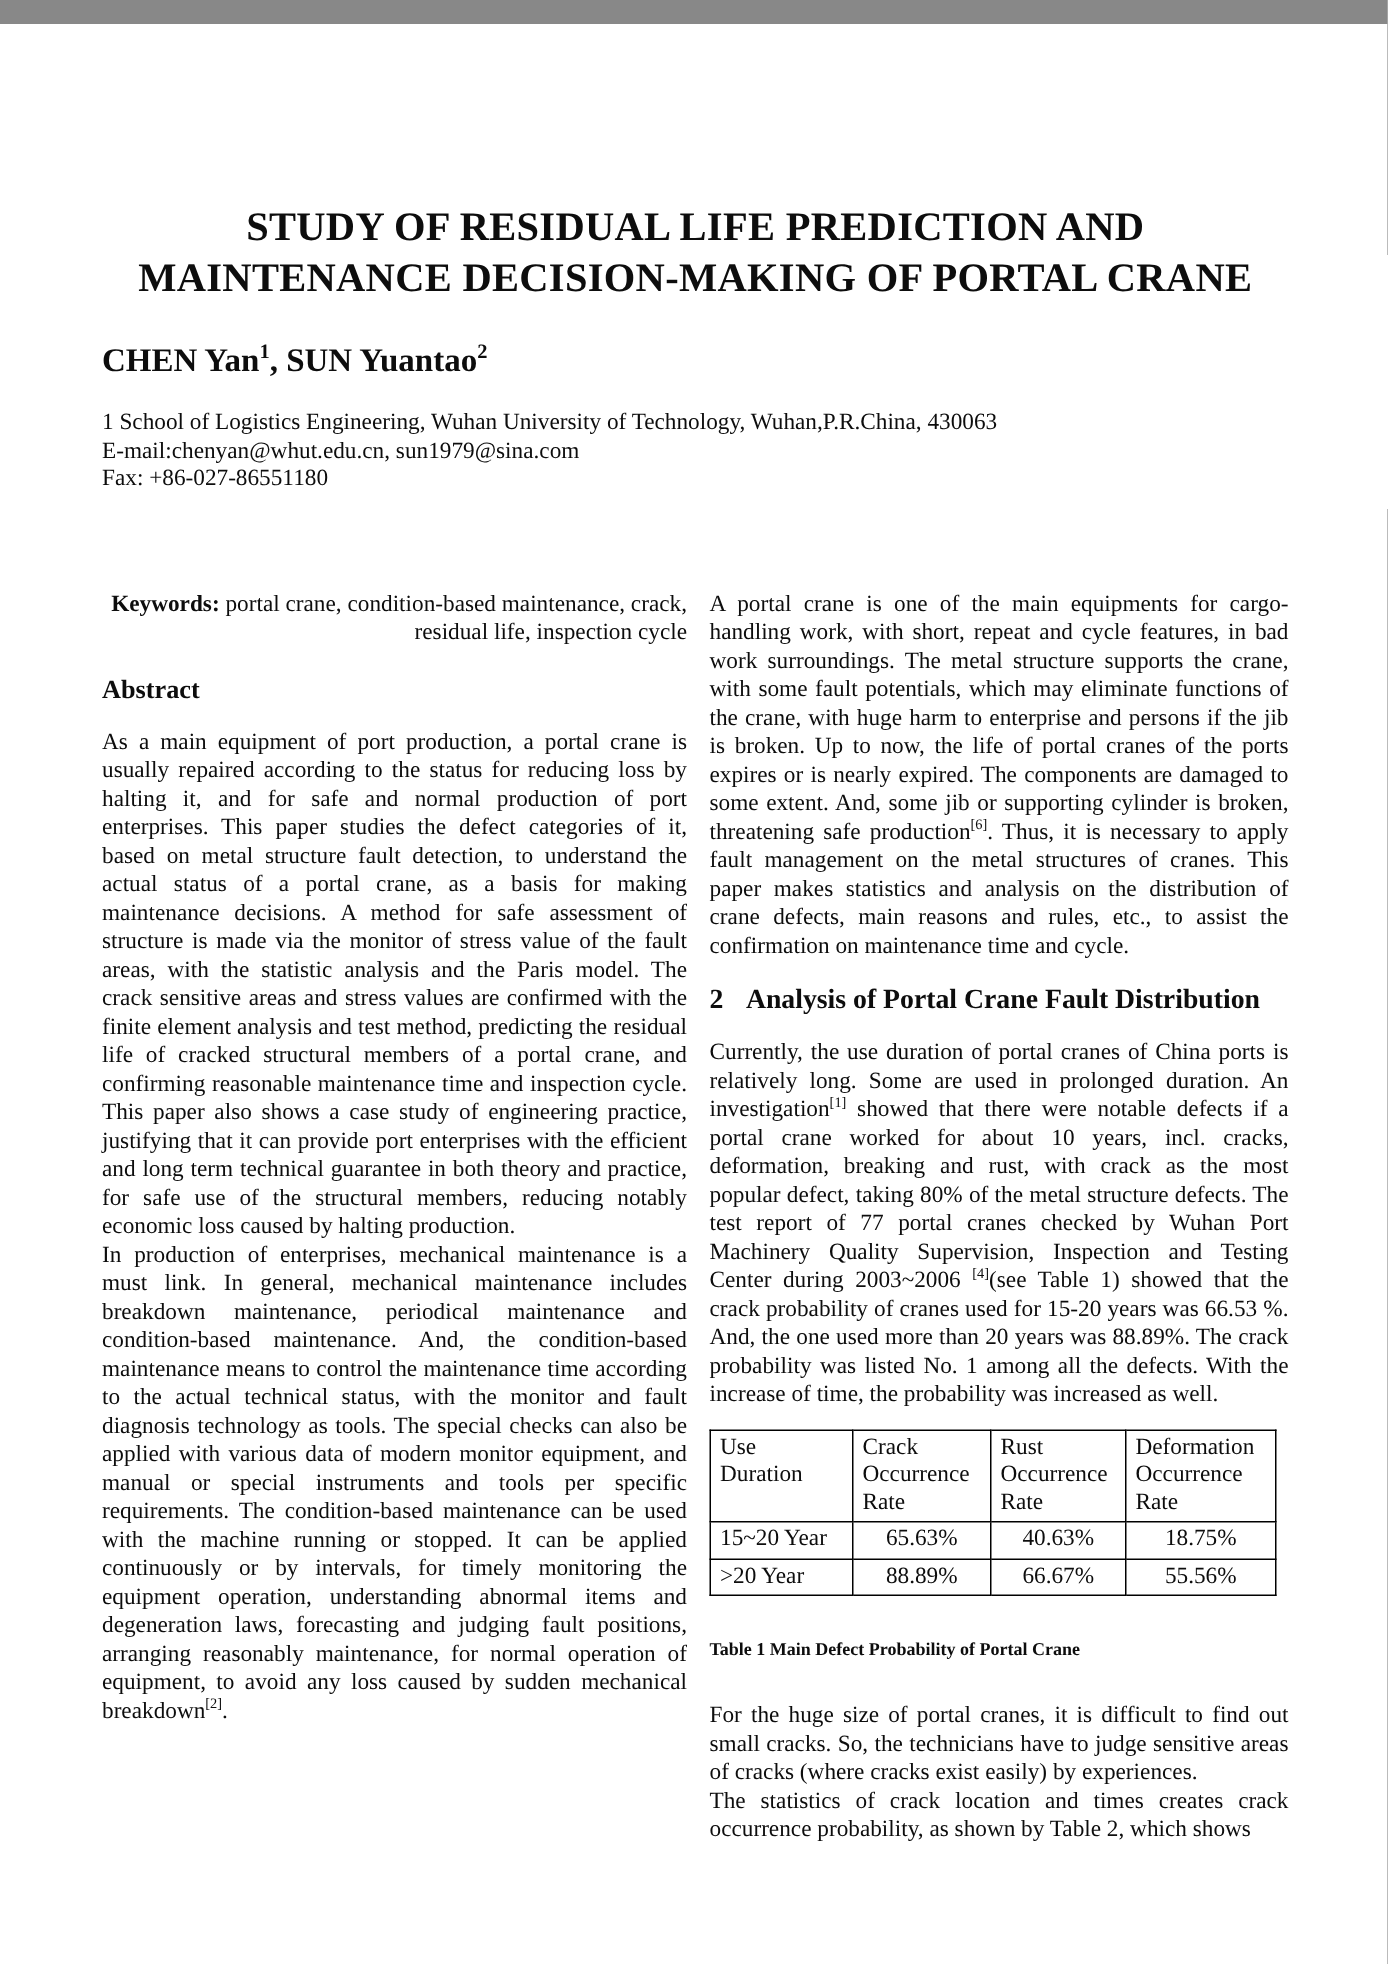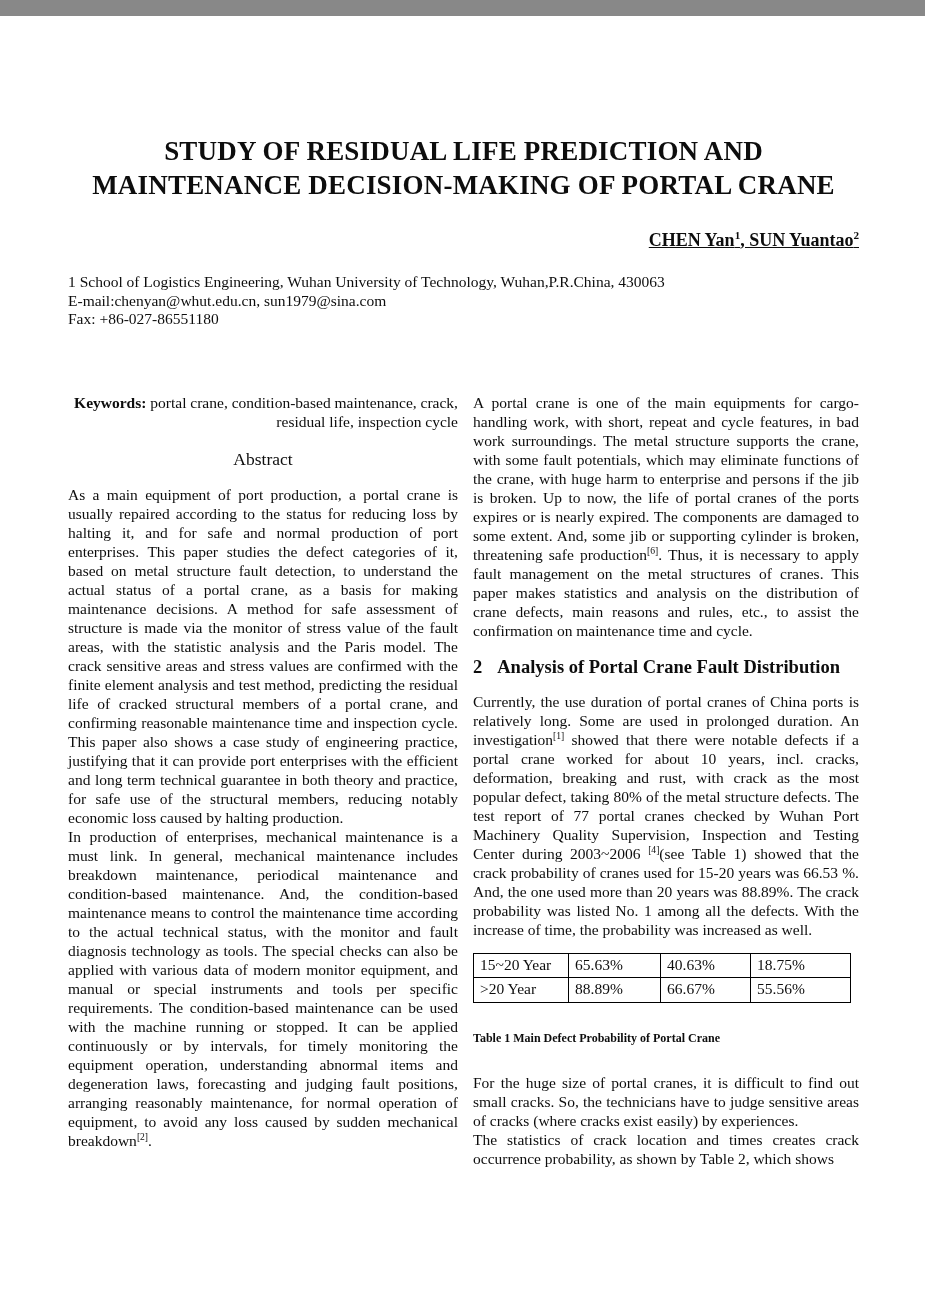--- a/index.html
+++ b/index.html
@@ -16,25 +16,24 @@
   }
   .title {
     text-align:center;
     font-weight:bold;
     font-size:27px;
     line-height:34px;
     letter-spacing:0.2px;
   }
   .authors {
     margin-top:27px;
-    text-align:right;
+    text-align:left;
     font-weight:bold;
-    font-size:18px;
+    font-size:22px;
     line-height:22px;
-    text-decoration:underline;
   }
   .affils {
     margin-top:22px;
     font-size:15.5px;
     line-height:18.5px;
   }
   .columns {
     margin-top:64px;
     display:flex;
     gap:15px;
@@ -52,23 +51,22 @@
     font-size:15.5px;
     line-height:19px;
     margin:0;
     padding-left:85px;
     text-indent:-85px;
     text-align:right;
   }
   .kw-label { font-weight:bold; }
   .h-abstract {
     font-size:17.5px;
-    font-weight:normal;
+    font-weight:bold;
     margin:18px 0 15px 0;
-    text-align:center;
   }
   .h-section {
     font-size:18.5px;
     font-weight:bold;
     margin:17px 0 14px 0;
   }
   .h-num { margin-right:15px; }
   sup { font-size:0.62em; line-height:0; vertical-align:super; }
   table.defects {
     margin-top:14px;
@@ -79,21 +77,21 @@
   }
   table.defects td, table.defects th {
     border:1.5px solid #000;
     font-weight:normal;
     padding:2px 6px 3px 6px;
     line-height:18.5px;
     vertical-align:top;
     text-align:left;
     overflow:hidden;
   }
-  table.defects td.center { text-align:left; }
+  table.defects td.center { text-align:center; }
   .col-use { width:95px; } .col-crack { width:92px; }
   .col-rust { width:90px; } .col-def { width:100px; }
   .tbl-caption {
     margin:26px 0 0 0;
     font-weight:bold;
     font-size:12px;
     line-height:19px;
   }
   .mt-para { margin-top:25px; }
 </style>
@@ -134,20 +132,26 @@
 
       <table class="defects">
         <colgroup>
           <col class="col-use">
             <col class="col-crack">
             <col class="col-rust">
             <col class="col-def">
         </colgroup>
         <tbody>
           <tr>
+            <th>Use Duration</th>
+            <th>Crack Occurrence Rate</th>
+            <th>Rust Occurrence Rate</th>
+            <th>Deformation Occurrence Rate</th>
+          </tr>
+          <tr>
             <td>15~20 Year</td>
             <td class="center">65.63%</td>
             <td class="center">40.63%</td>
             <td class="center">18.75%</td>
           </tr>
           <tr>
             <td>&gt;20 Year</td>
             <td class="center">88.89%</td>
             <td class="center">66.67%</td>
             <td class="center">55.56%</td>

